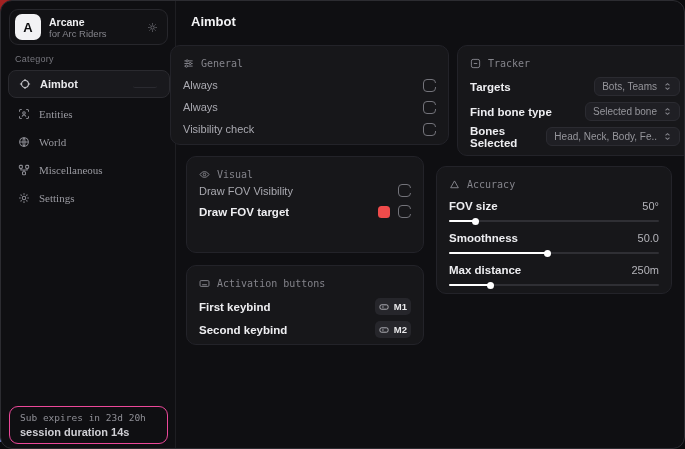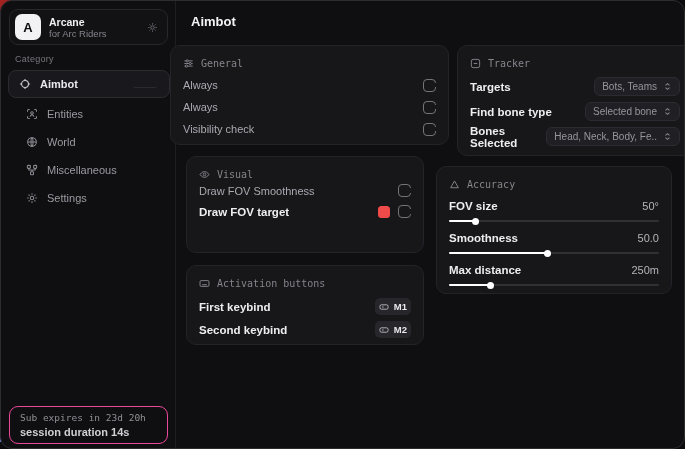--- a/index.html
+++ b/index.html
@@ -23,21 +23,21 @@
   .brand-sub { font-size:9.5px; color:#85858c; line-height:11px; }
   .brand-gear { margin-left:auto; color:#6a6a71; display:flex; }
 
   .category-label { position:absolute; left:14px; top:53px; font-size:9px; color:#77777e; letter-spacing:.3px; }
 
   .nav-active { position:absolute; left:7px; top:69px; width:162px; height:28px; background:#19191d; border:1px solid #2a2a2f;
     border-radius:8px; display:flex; align-items:center; gap:9px; padding-left:10px; color:#e9e9ec; font-size:11px; font-weight:600; }
   .nav-active .ic { color:#c9c9ce; display:flex; }
   .nav-hint { margin-left:auto; margin-right:12px; width:24px; height:8px; border-bottom:1px solid #2a2a30; border-radius:2px; }
 
-  .nav-list { position:absolute; left:8px; top:99px; width:175px; display:flex; flex-direction:column; }
+  .nav-list { position:absolute; left:0; top:99px; width:175px; display:flex; flex-direction:column;font-family:Liberation Serif, serif; }
   .nav-item { height:28px; display:flex; align-items:center; gap:9px; padding-left:17px; color:#9a9aa1; font-size:11px; cursor:pointer; }
   .nav-item .ic { color:#8a8a91; display:flex; }
 
   .sub-card { position:absolute; left:8px; top:405px; width:159px; height:38px; border:1px solid #ec4899; border-radius:9px; padding:5px 10px; }
   .sub-line1 { font-family:"DejaVu Sans Mono", monospace; font-size:9.5px; color:#8f8f96; white-space:nowrap; }
   .sub-line2 { font-size:11px; font-weight:600; color:#cfcfd4; margin-top:3px; }
 
   
   .page-title { position:absolute; left:190px; top:13px; font-size:13px; font-weight:bold; color:#f4f4f6; }
 
@@ -203,21 +203,21 @@
       <div class="panel-header">
         <span class="ic">
           <svg width="11" height="11" viewBox="0 0 16 16" fill="none" stroke="currentColor" stroke-width="1.4">
             <path d="M1.5 8S4 3.8 8 3.8 14.5 8 14.5 8 12 12.2 8 12.2 1.5 8 1.5 8z"></path>
               <circle cx="8" cy="8" r="1.9"></circle>
           </svg>
         </span>
         <span>Visual</span>
       </div>
       <div class="row v-row">
-        <span class="lbl-muted">Draw FOV Smoothness</span>
+        <span class="lbl-muted">Draw FOV Visibility</span>
         <span class="spacer"></span>
         <span class="checkbox"></span>
       </div>
       <div class="row v-row">
         <span class="lbl-bright">Draw FOV target</span>
         <span class="spacer"></span>
         <span class="swatch" style="background: rgb(239, 75, 75);"></span>
         <span class="checkbox"></span>
       </div>
     </div>

